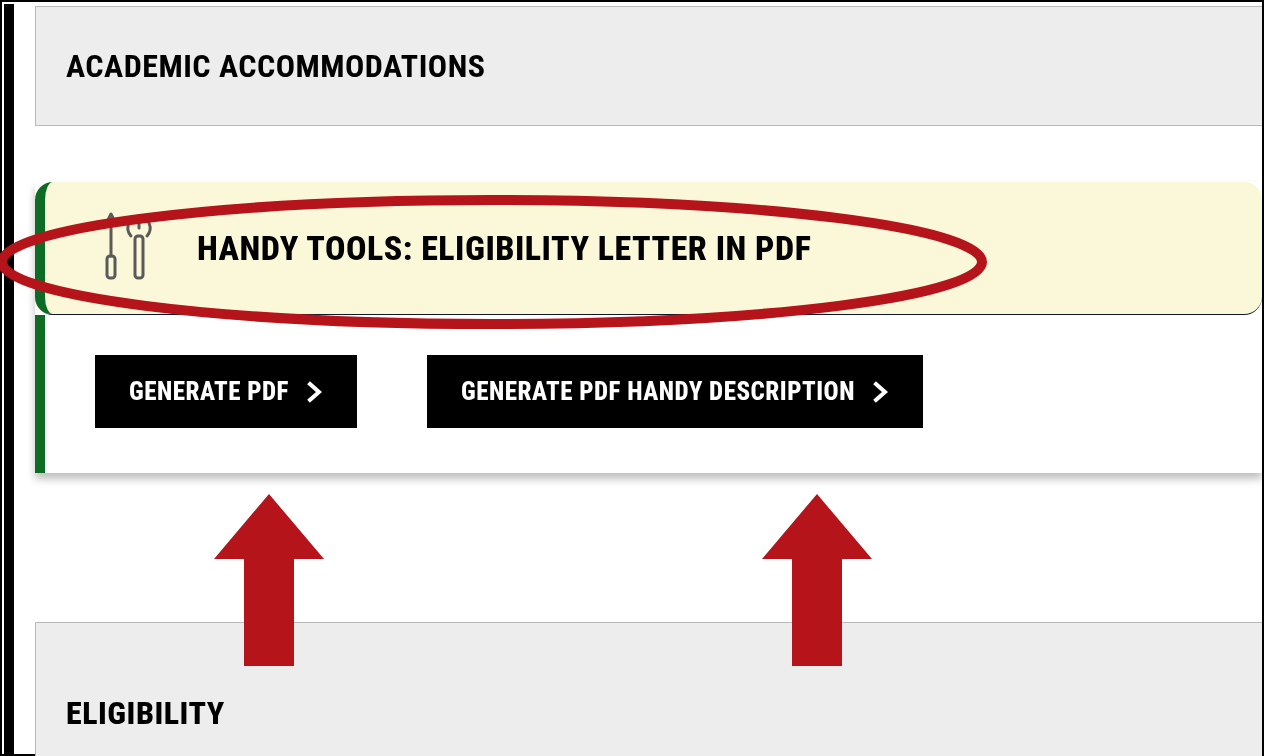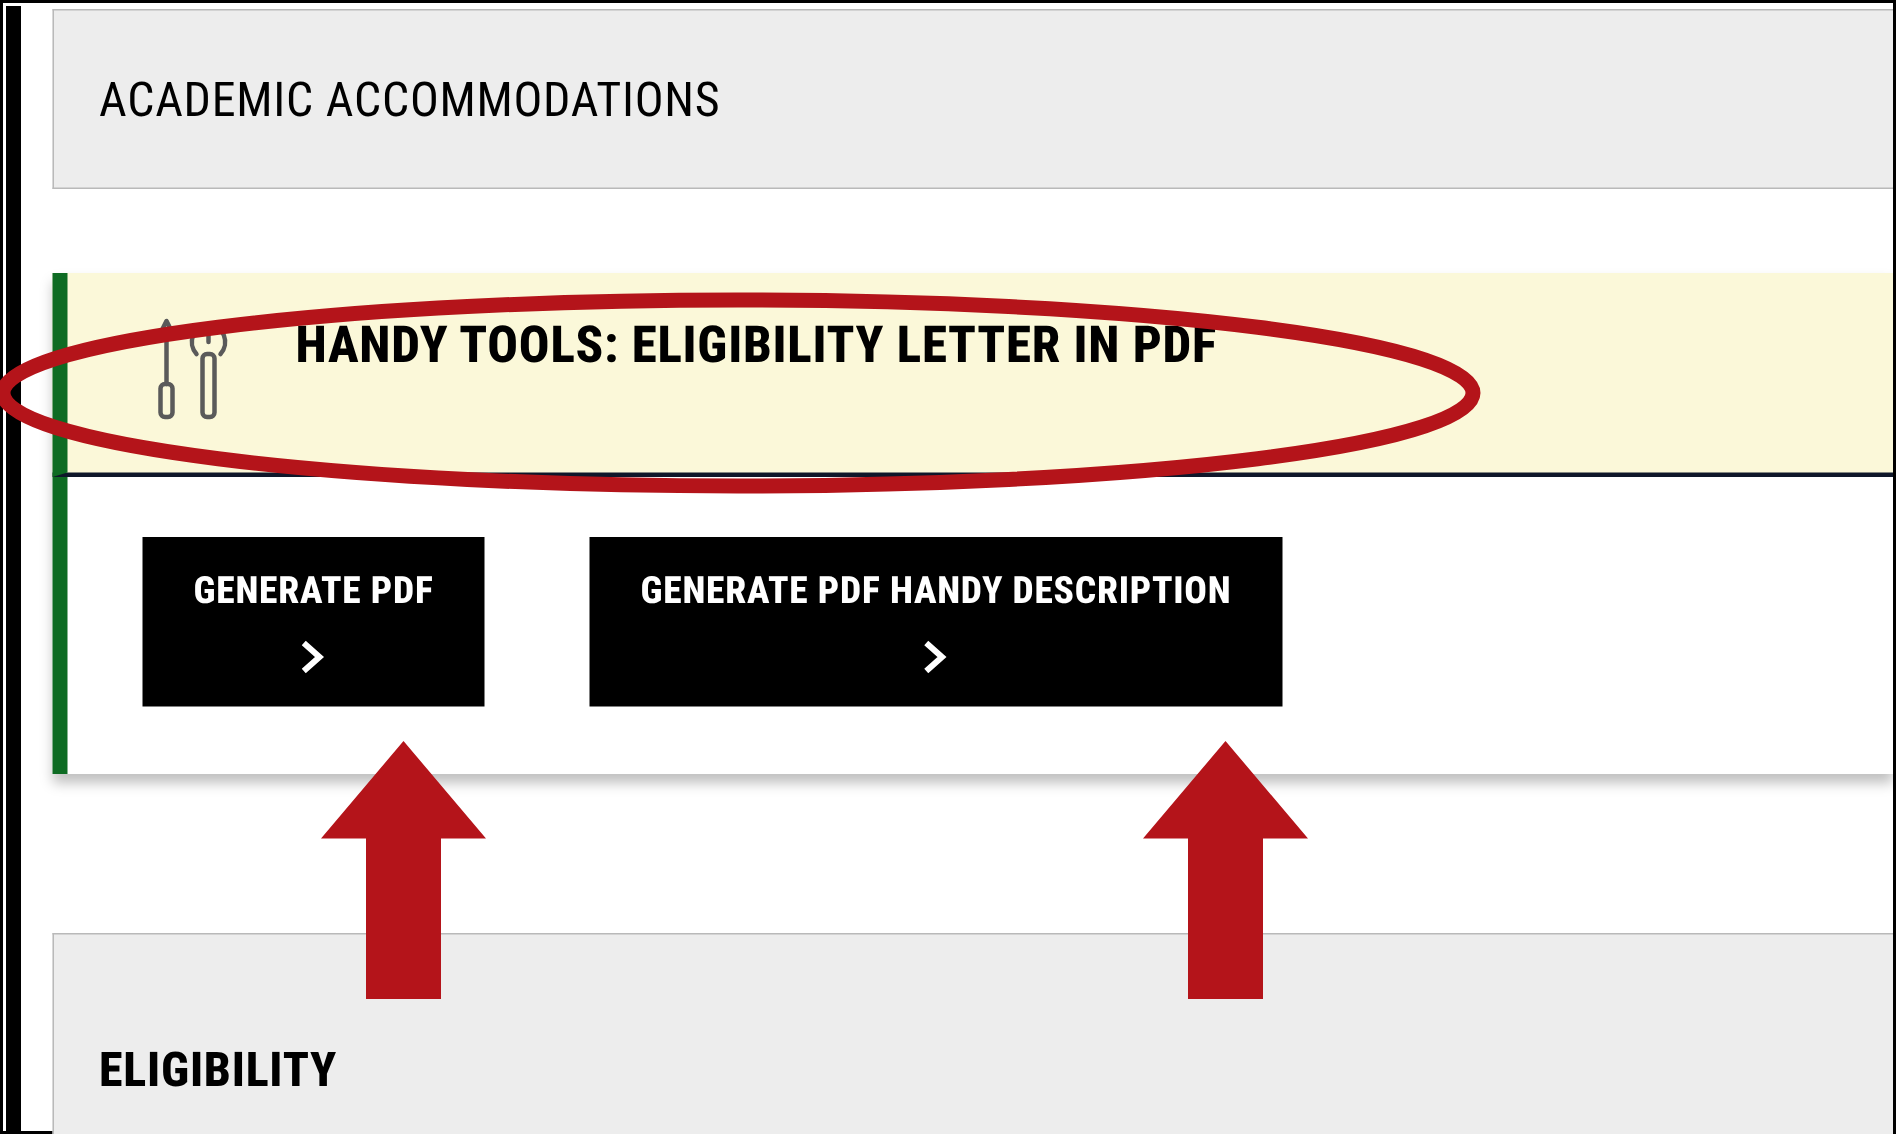--- a/index.html
+++ b/index.html
@@ -41,42 +41,43 @@
       height: 120px;
       background: #ededed;
       border: 1px solid #b9b9b9;
       border-right: none;
       padding: 0 0 0 30px;
       display: flex;
       align-items: center;
     }
     .academic-accommodations h1 {
       font-family: "Roboto Condensed", "Arial Narrow", Arial, sans-serif;
-      font-weight: 400;
+      font-weight: 700;
       font-size: 32px;
       letter-spacing: 0.5px;
       color: #000;
     }
 
     
     .handy-tools-card {
       position: absolute;
       left: 33px;
       top: 180px;
       right: 0;
       box-shadow: 0 6px 8px rgba(0,0,0,0.25);
     }
     .handy-tools-header {
       background: #fbf8d9;
       border-left: 10px solid #0e6b23;
-      border-bottom: 3px solid #0f172a;
+      border-bottom: 1px solid #0f172a;
       padding: 28px 30px 28px 50px;
       display: flex;
-      align-items: flex-start;
+      align-items: center;
       gap: 40px;
+      border-radius: 18px;
     }
     .handy-tools-header .title {
       font-family: "Roboto Condensed", "Arial Narrow", Arial, sans-serif;
       font-weight: 800;
       font-size: 34px;
       letter-spacing: 0.5px;
       color: #000;
     }
     .handy-tools-body {
       background: #ffffff;
@@ -92,21 +93,20 @@
       border: none;
       padding: 22px 34px;
       font-family: "Roboto Condensed", "Arial Narrow", Arial, sans-serif;
       font-weight: 800;
       font-size: 25px;
       letter-spacing: 0.5px;
       display: inline-flex;
       align-items: center;
       gap: 18px;
       cursor: pointer;
-      flex-direction: column;
     }
     .black-btn .chev {
       display: inline-flex;
     }
 
     
     .eligibility-panel {
       position: absolute;
       left: 33px;
       top: 620px;

